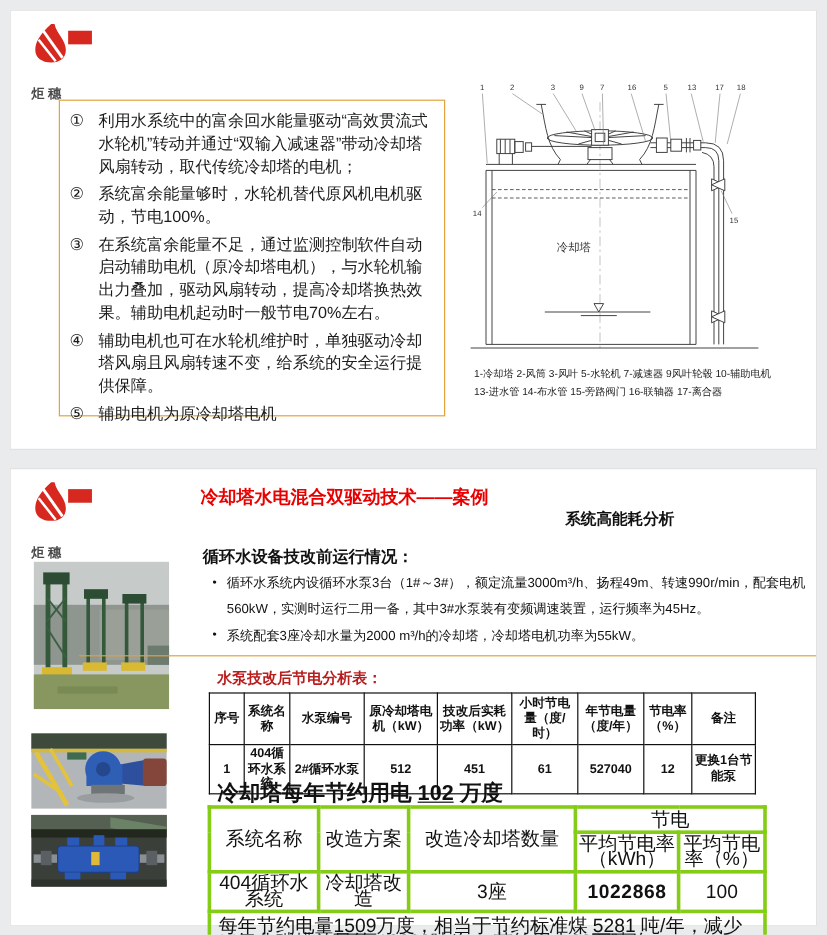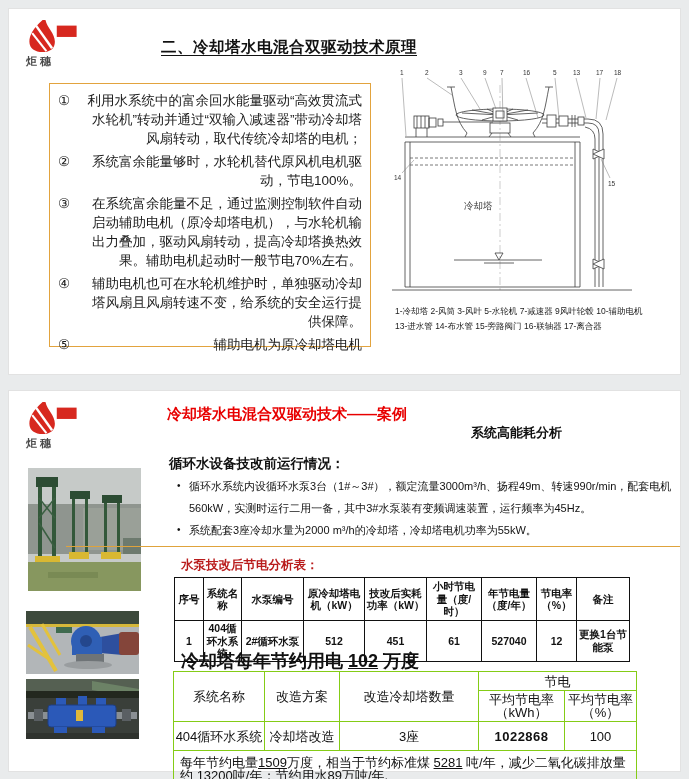--- a/index.html
+++ b/index.html
@@ -4,30 +4,30 @@
 <style>
   html,body{margin:0;padding:0;}
   body{width:689px;height:779px;background:#e9ebec;font-family:"Liberation Sans",sans-serif;overflow:hidden;}
   .page{position:relative;width:689px;height:779px;}
   .card{position:absolute;left:8px;width:673px;background:#fff;border:1px solid #e2e2e2;box-sizing:border-box;}
   .slide1{top:8px;height:367px;}
   .slide2{top:390px;height:382px;}
 
   .logo{position:absolute;left:17px;top:10px;width:64px;}
   .logo svg{display:block;}
-  .logo-text{font-size:11px;font-weight:bold;color:#4a4a4a;letter-spacing:3px;margin-top:1px;}
+  .logo-text{font-size:11px;font-weight:bold;color:#4a4a4a;letter-spacing:3px;margin-top:18px;}
 
   .s1-title{position:absolute;left:152px;top:28px;width:330px;margin:0;font-size:15.5px;font-weight:bold;color:#111;
             text-decoration:underline;text-underline-offset:3px;letter-spacing:.5px;}
 
   .points-box{position:absolute;left:40px;top:74px;width:322px;height:264px;border:1.5px solid #e2a33e;
               box-sizing:border-box;padding:7px 8px 0 8px;}
   .point{display:flex;margin-bottom:4px;font-size:13.5px;line-height:19px;color:#1b1b1b;}
   .pnum{flex:0 0 24px;width:24px;}
-  .ptext{flex:1;text-align:right;}
+  .ptext{flex:1;}
 
   .diagram{position:absolute;left:383px;top:50px;width:292px;}
   .diagram svg{display:block;}
   .diag-caption{font-size:8.5px;color:#222;line-height:15px;margin-top:3px;padding-left:3px;white-space:nowrap;}
 
   .s2-title{position:absolute;left:158px;top:14px;margin:0;font-size:15px;font-weight:bold;color:#e80000;}
   .s2-sub{position:absolute;left:139px;top:39px;font-size:13.5px;color:#111;}
   .s2-sub .b{font-weight:bold;}
   .s2-right-heading{position:absolute;left:462px;top:33px;font-size:13px;font-weight:bold;color:#111;}
   .s2-sec{position:absolute;left:160px;top:64px;font-size:13.5px;font-weight:bold;color:#111;font-family:Liberation Mono, monospace;}
@@ -43,21 +43,21 @@
 
   .t1-heading{position:absolute;left:172px;top:166px;font-size:12.5px;font-weight:bold;color:#b91c1c;}
   table{border-collapse:collapse;table-layout:fixed;}
   .table1{position:absolute;left:165px;top:186px;}
   .table1 th,.table1 td{border:1.2px solid #111;font-size:10.5px;font-weight:bold;color:#111;text-align:center;
                         padding:1px;line-height:12.5px;overflow:hidden;}
   .table1 th{height:40px;}
   .table1 td{height:27px;}
   .saving{position:absolute;left:172px;top:258px;font-size:18px;font-weight:bold;color:#111;}
   .table2{position:absolute;left:164px;top:280px;}
-  .table2 td{border:1px solid #84cc16;font-size:13px;color:#111;text-align:center;padding:2px 1px;line-height:13px;}
+  .table2 td{border:3px solid #84cc16;font-size:16px;color:#111;text-align:center;padding:2px 1px;line-height:13px;}
   .t2-big{font-size:13.5px;font-weight:bold;letter-spacing:.5px;}
   .t2-note{font-size:10.5px;text-align:left !important;padding:5px 6px !important;line-height:16px;}
   .u{text-decoration:underline;}
 </style>
 </head>
 <body>
 
 <div class="page">
 
   <section class="card slide1">
@@ -65,21 +65,20 @@
     <div class="logo">
       <svg width="54" height="34" viewBox="0 0 56 36">
         <path d="M17 1 C 7 10 3 17 3 24 c0 7 6 11 14 11 c8 0 13-4 13-11 C30 15 22 10 20 1 Z" fill="#d7281f"></path>
         <path d="M10 7 L27 31" stroke="#fff" stroke-width="2.6" fill="none"></path>
         <path d="M6 15 L21 34" stroke="#fff" stroke-width="2.2" fill="none"></path>
         <rect x="32" y="7" width="21" height="12" fill="#d7281f"></rect>
       </svg>
       <div class="logo-text">炬穗</div>
     </div>
 
-    <h1 class="s1-title">二、冷却塔水电混合双驱动技术原理</h1>
 
     <div class="points-box">
       <div class="point">
         <span class="pnum">①</span>
         <span class="ptext">利用水系统中的富余回水能量驱动“高效贯流式水轮机”转动并通过“双输入减速器”带动冷却塔风扇转动，取代传统冷却塔的电机；</span>
       </div>
       <div class="point">
         <span class="pnum">②</span>
         <span class="ptext">系统富余能量够时，水轮机替代原风机电机驱动，节电100%。</span>
       </div>

